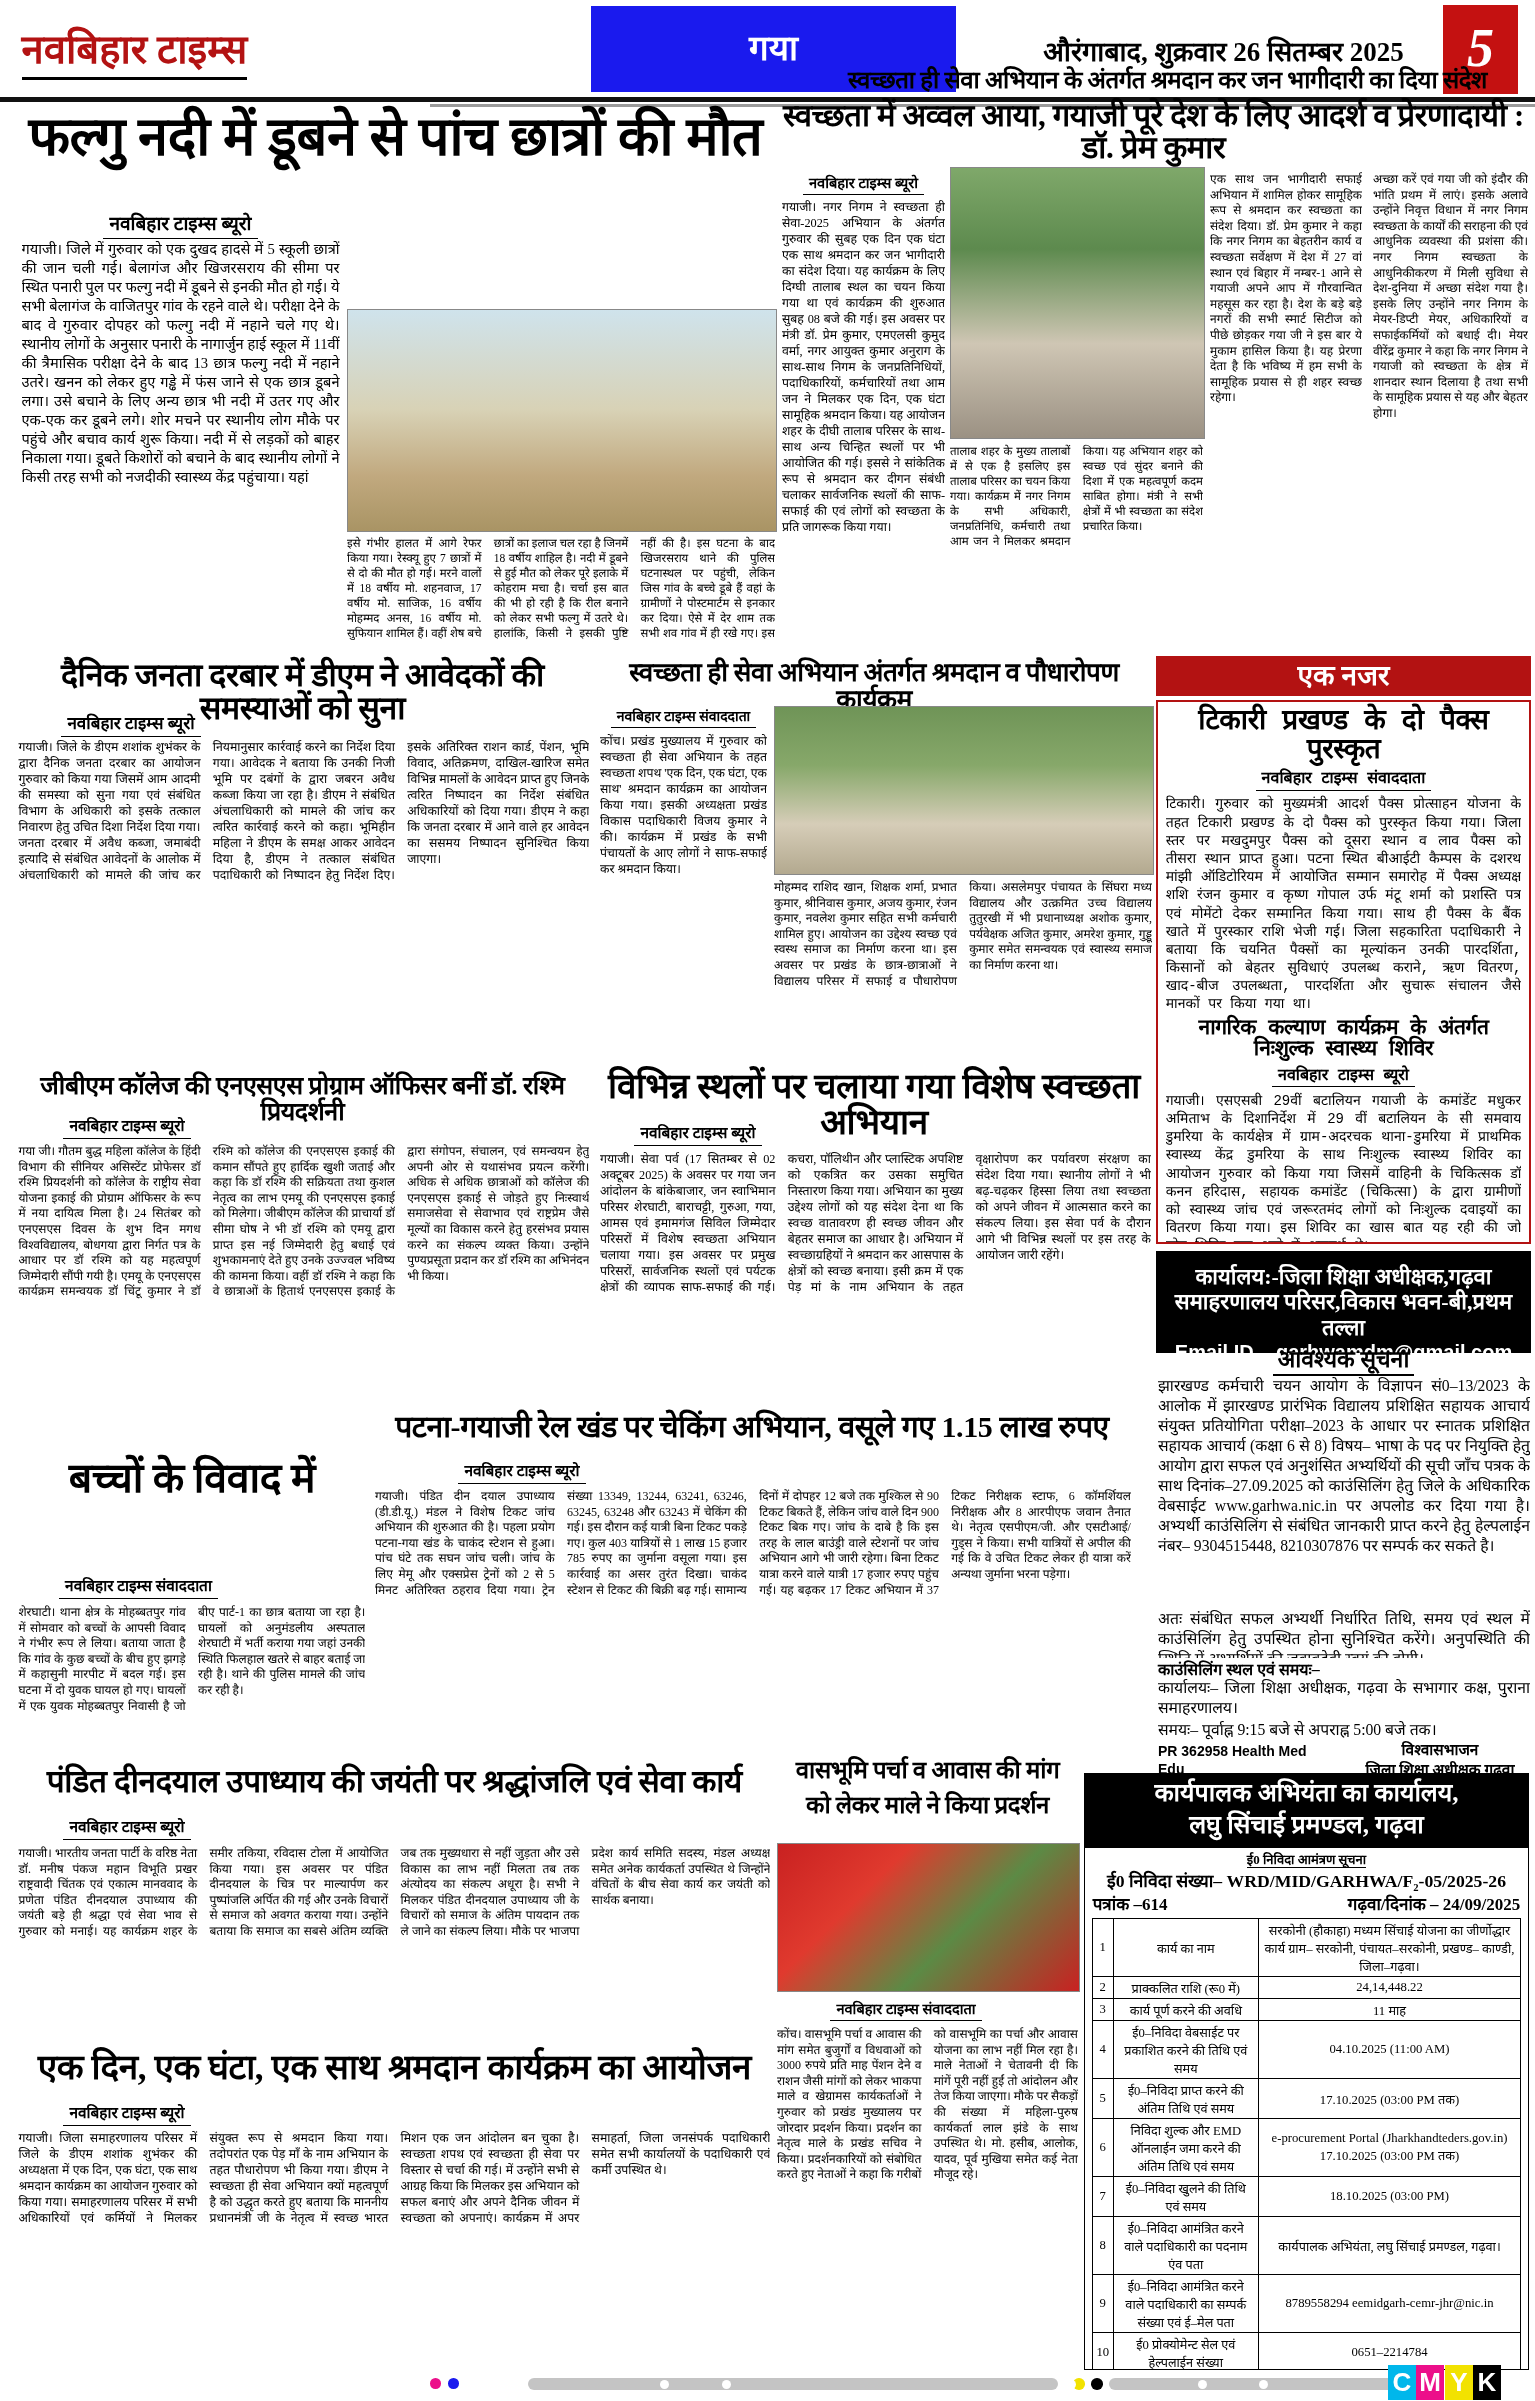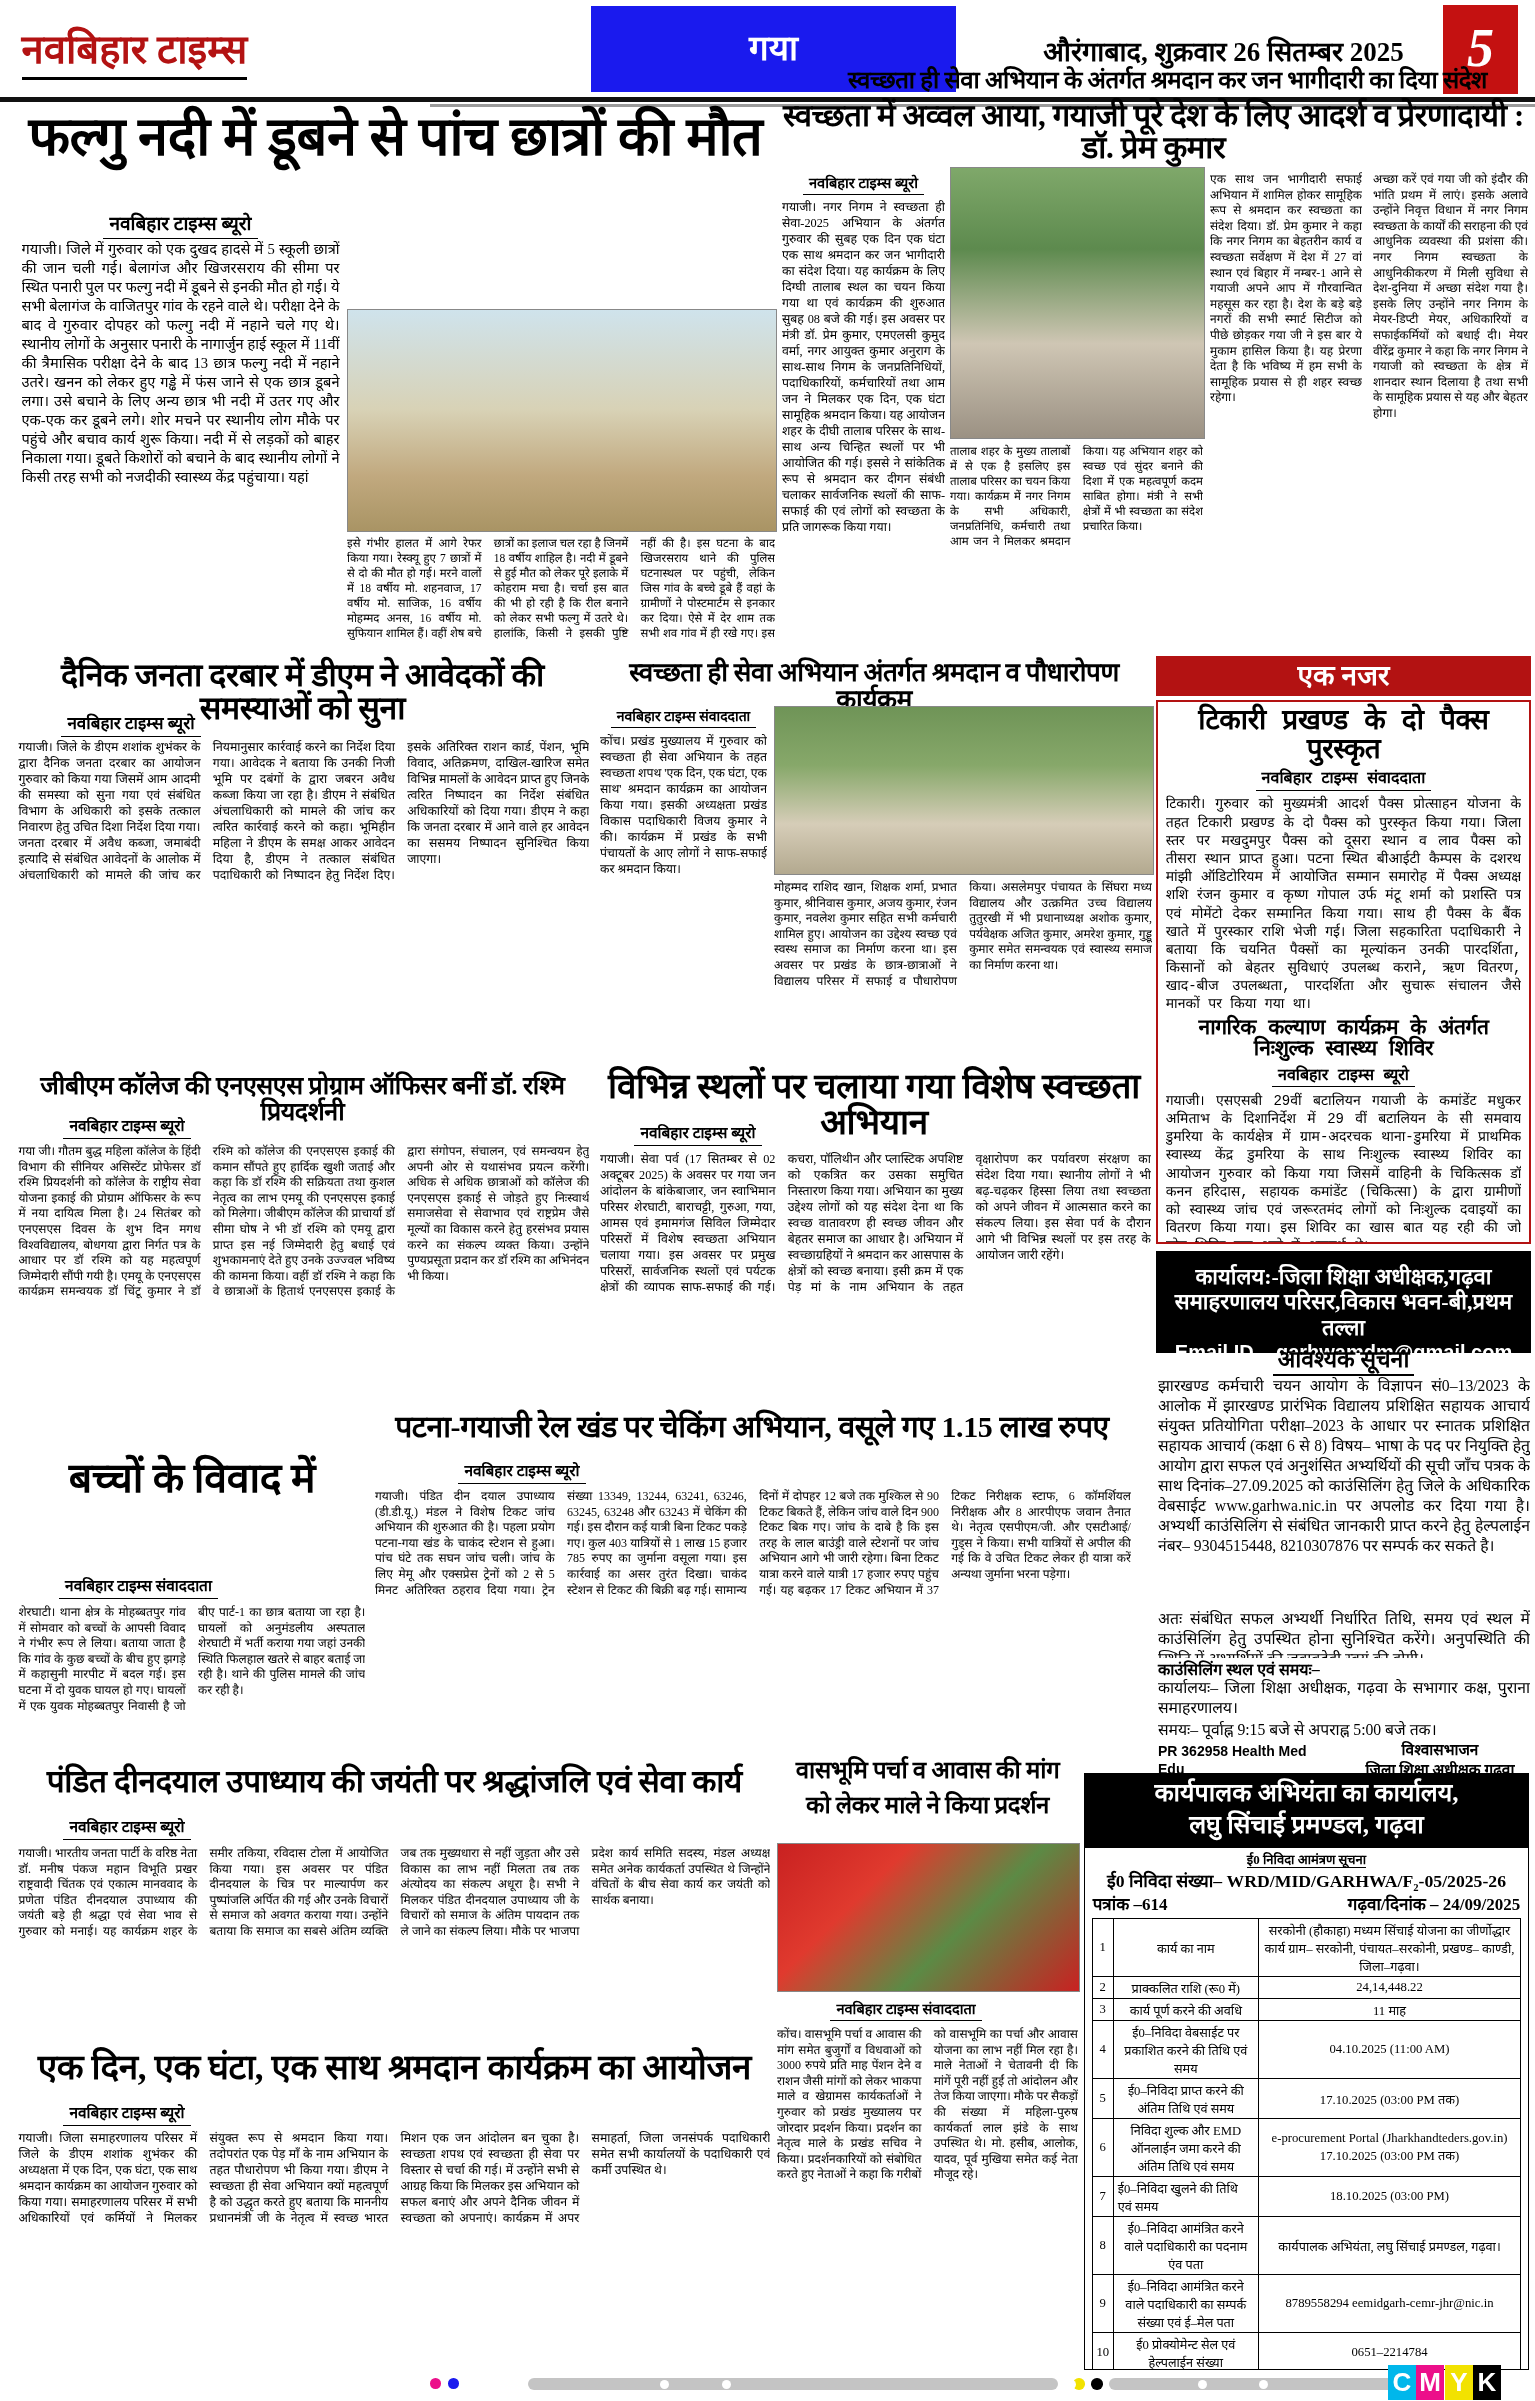--- a/index.html
+++ b/index.html
@@ -225,21 +225,21 @@
             <td style="text-align:center;">ई0–निविदा प्राप्त करने की अंतिम तिथि एवं समय</td>
             <td class="val">17.10.2025 (03:00 PM तक)</td>
           </tr>
       <tr>
             <td class="val">6</td>
             <td style="text-align:center;">निविदा शुल्क और EMD ऑनलाईन जमा करने की अंतिम तिथि एवं समय</td>
             <td class="val">e-procurement Portal (Jharkhandteders.gov.in) 17.10.2025 (03:00 PM तक)</td>
           </tr>
       <tr>
             <td class="val">7</td>
-            <td style="">ई0–निविदा खुलने की तिथि एवं समय</td>
+            <td style="text-align:center;">ई0–निविदा खुलने की तिथि एवं समय</td>
             <td class="val">18.10.2025 (03:00 PM)</td>
           </tr>
       <tr>
             <td class="val">8</td>
             <td style="text-align:center;">ई0–निविदा आमंत्रित करने वाले पदाधिकारी का पदनाम एंव पता</td>
             <td class="val">कार्यपालक अभियंता, लघु सिंचाई प्रमण्डल, गढ़वा।</td>
           </tr>
       <tr>
             <td class="val">9</td>
             <td style="text-align:center;">ई0–निविदा आमंत्रित करने वाले पदाधिकारी का सम्पर्क संख्या एवं ई–मेल पता</td>

